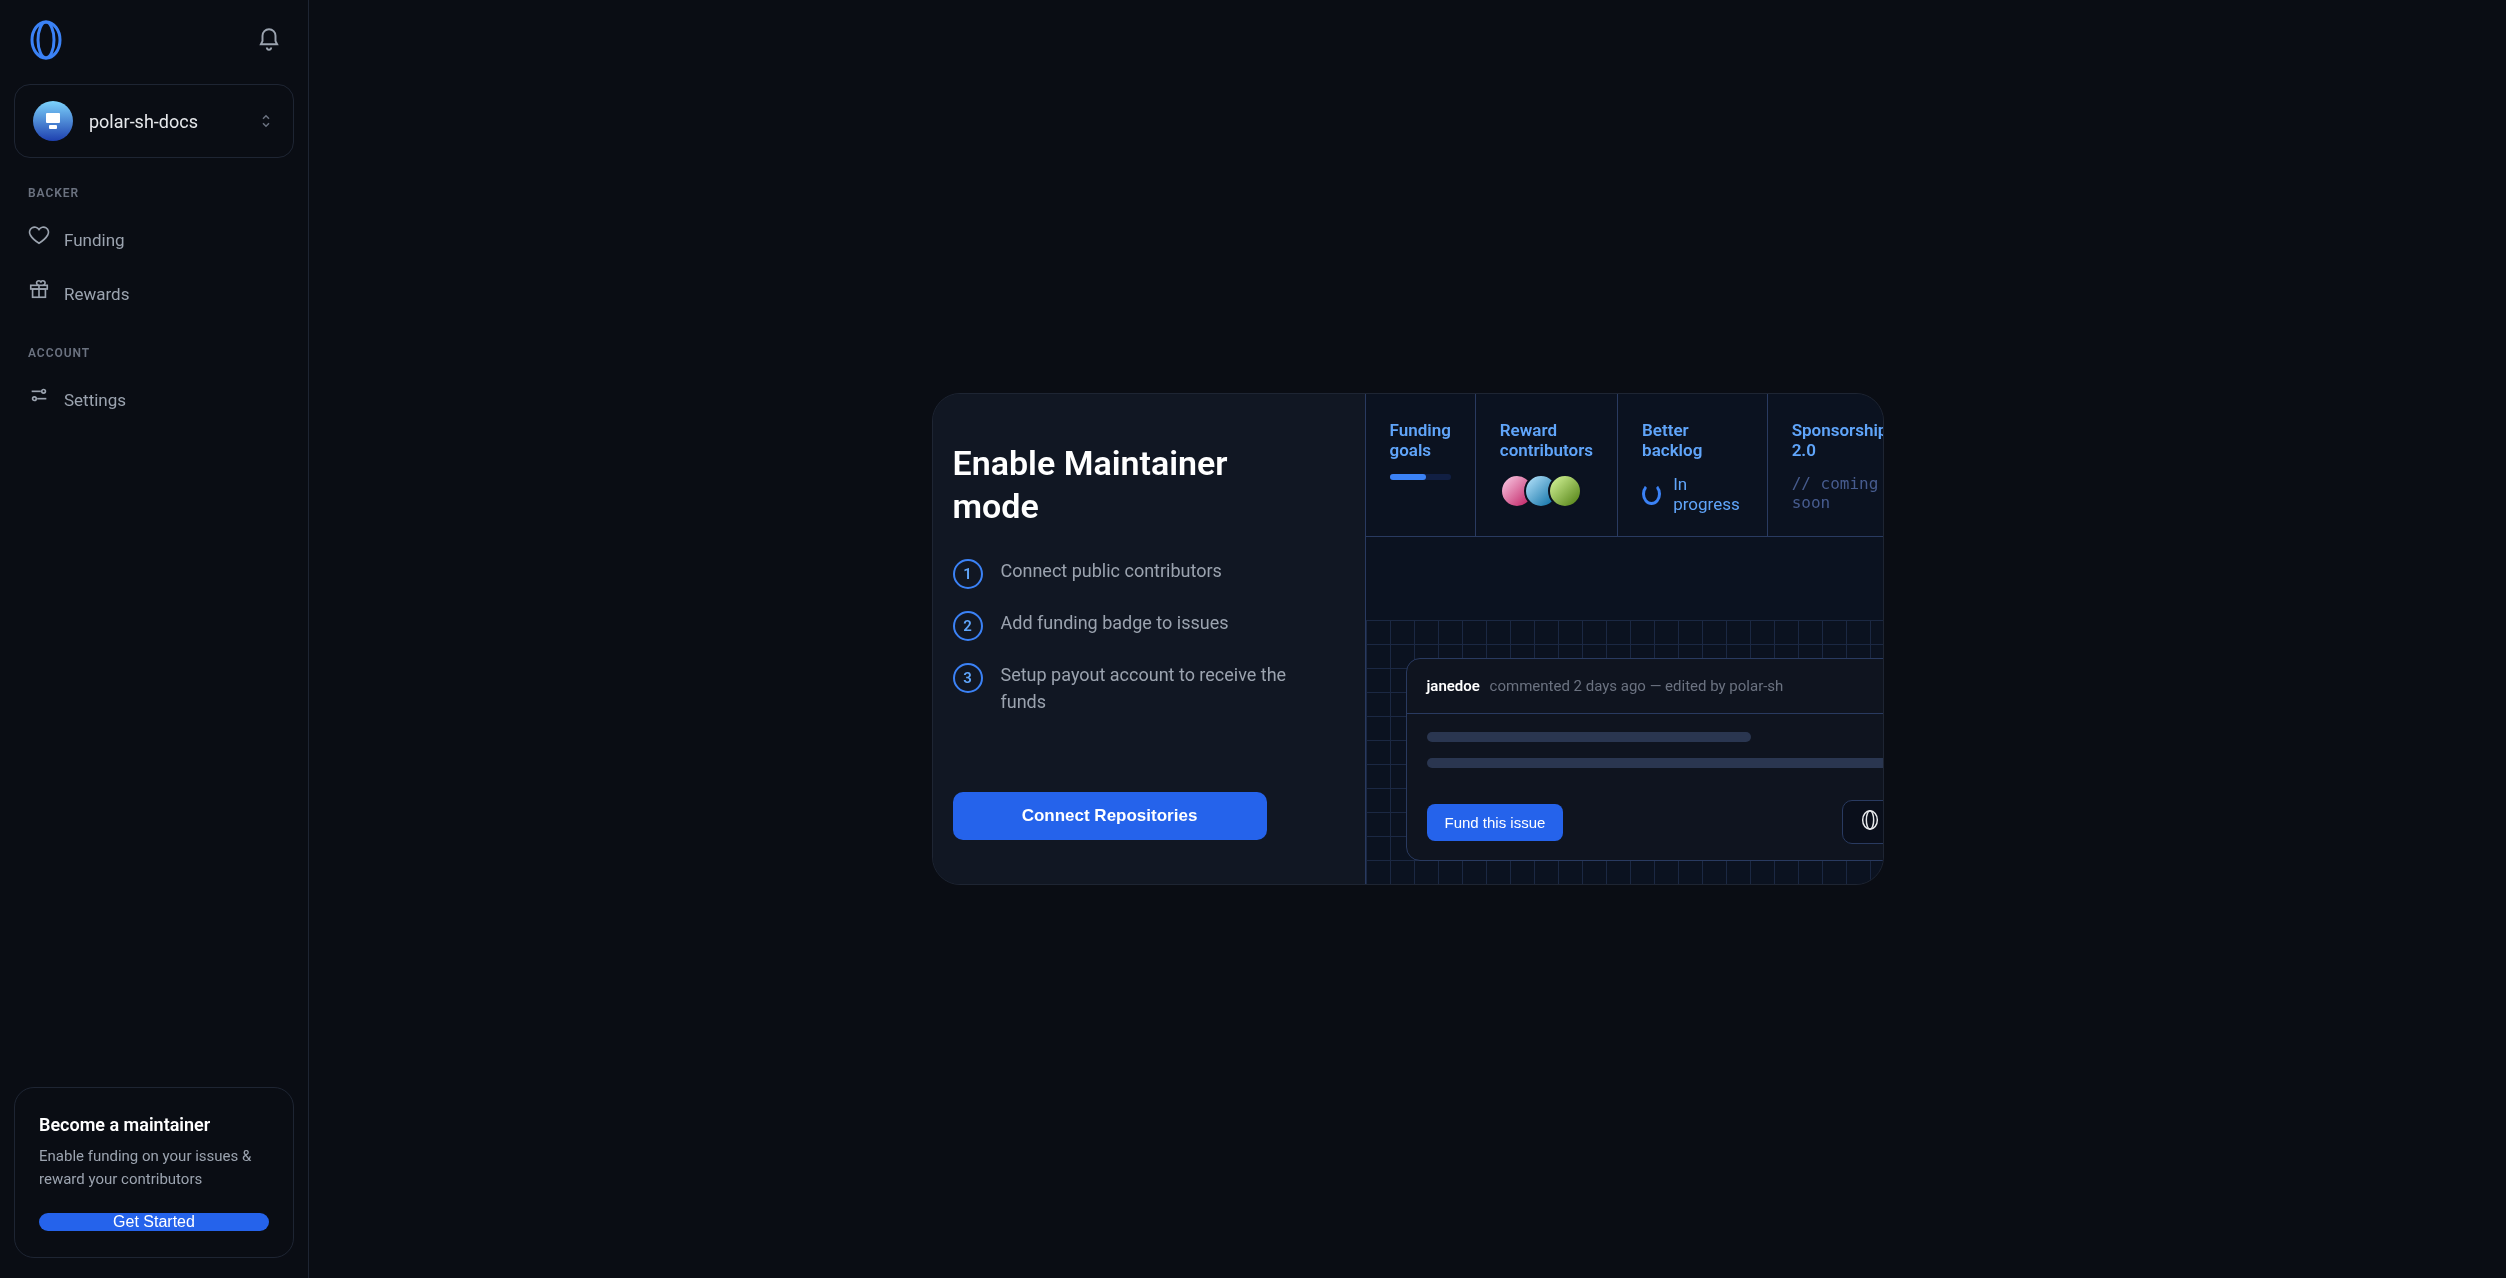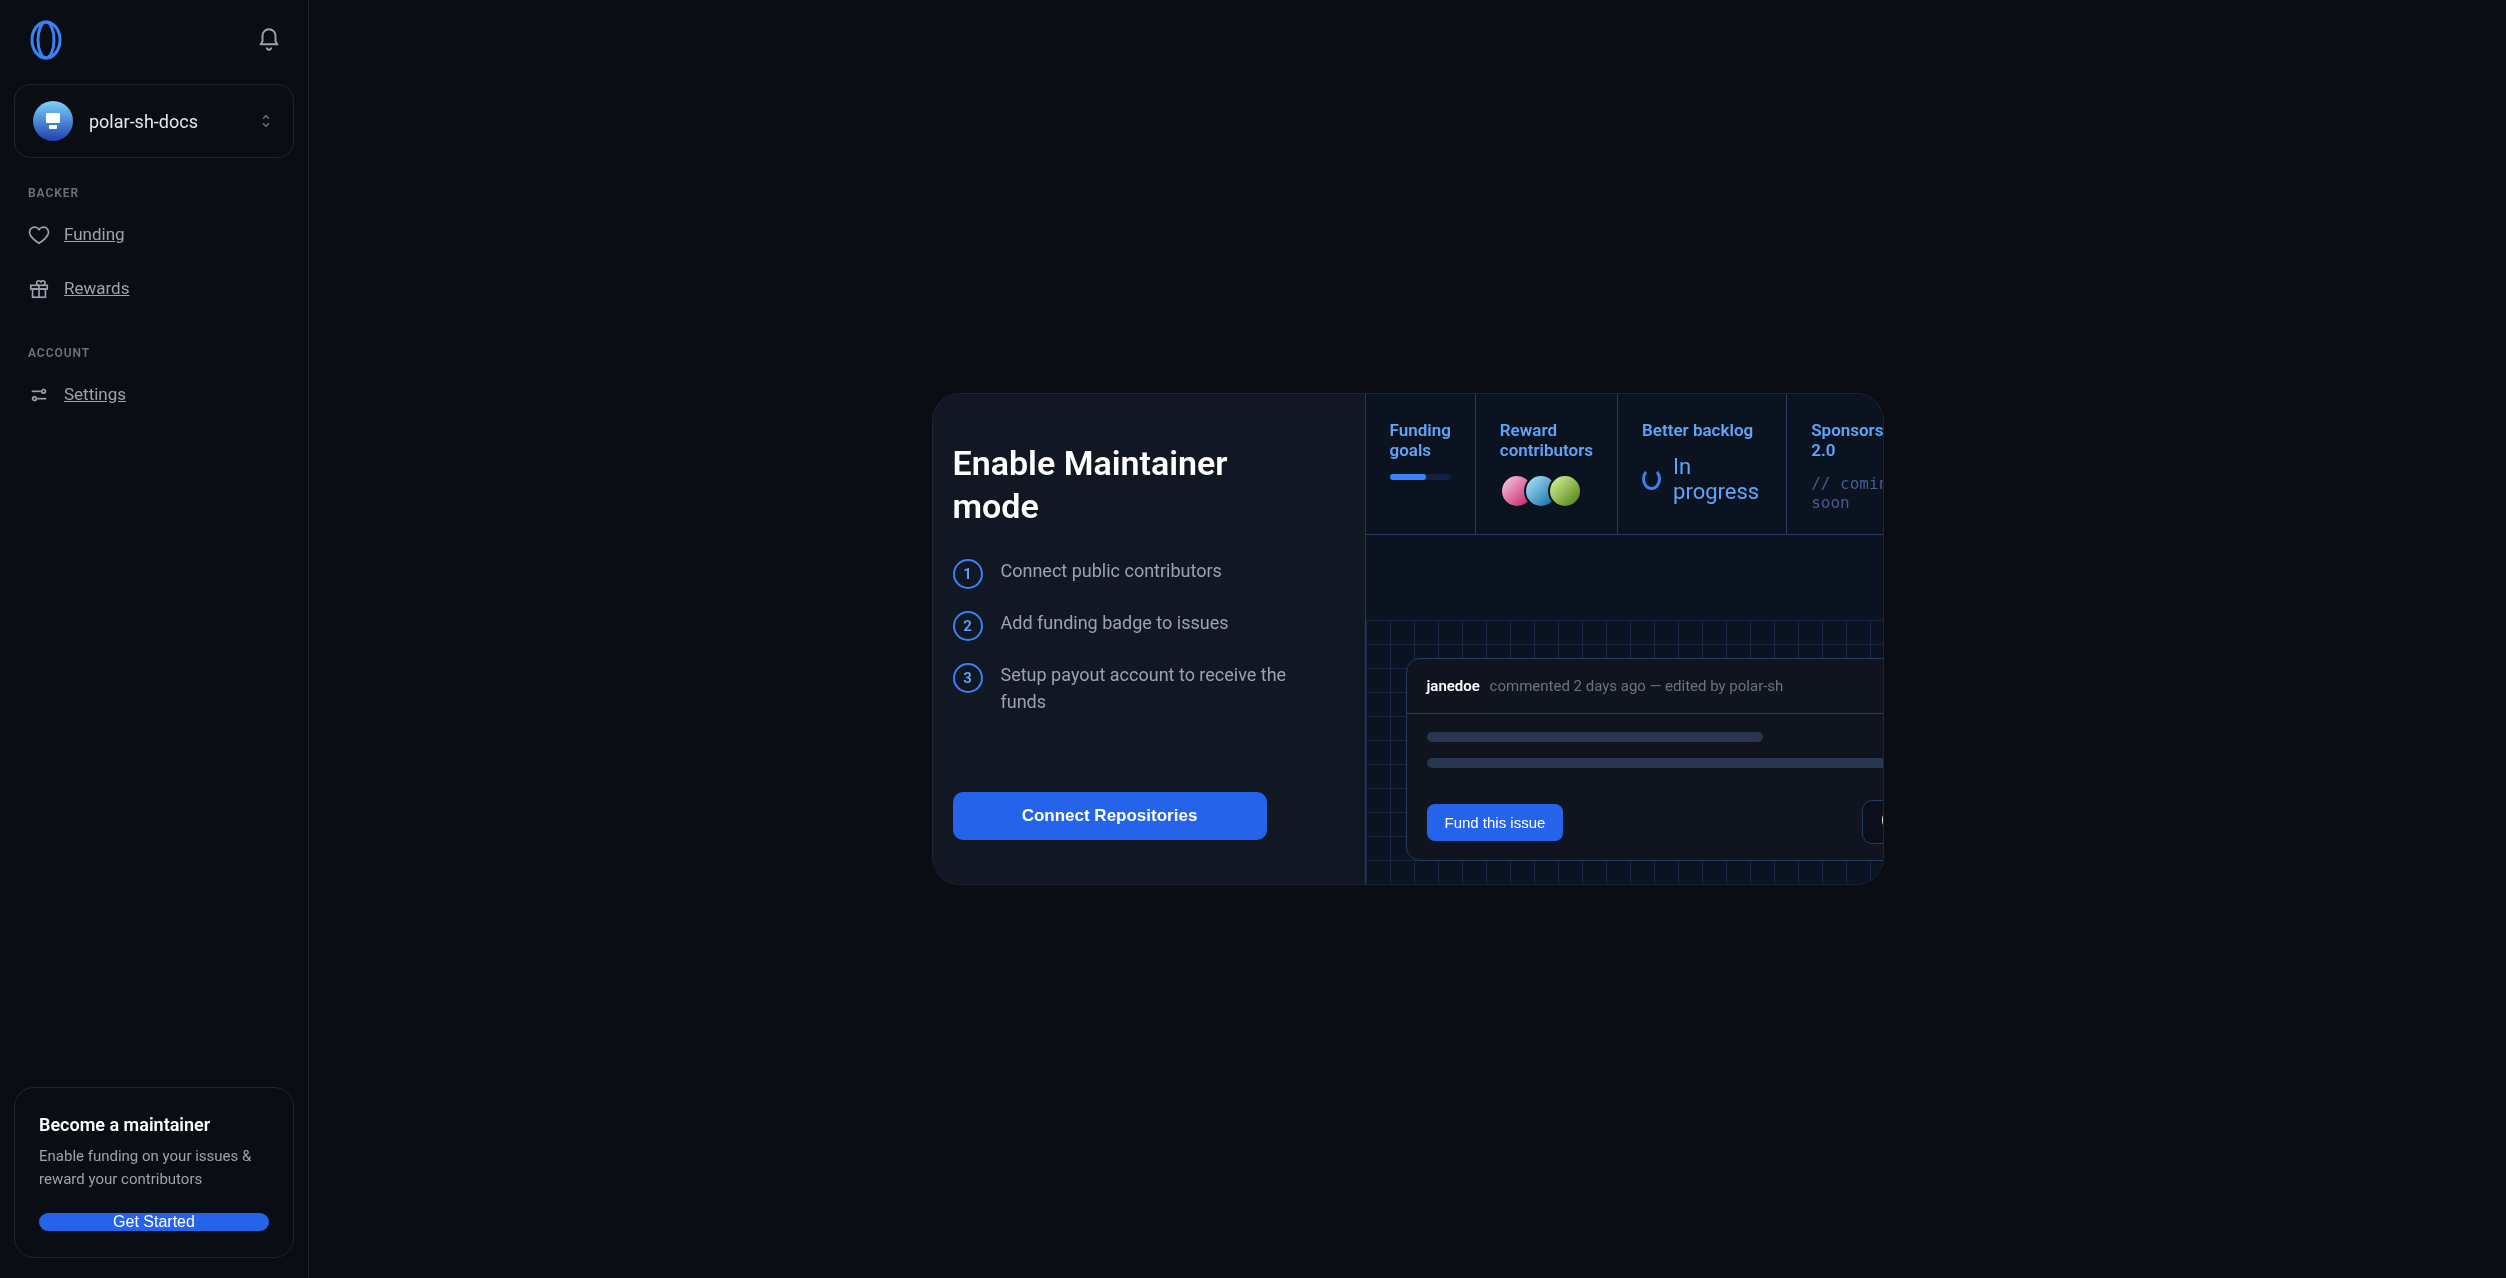--- a/index.html
+++ b/index.html
@@ -65,25 +65,24 @@
   .ws-name { flex:1; font-size:18px; color:var(--text); }
   .ws-chevrons { color:var(--text-dim); width:18px; height:18px; }
 
   .section-label {
     font-size:12px; letter-spacing:0.08em;
     color:var(--text-dim);
     padding:28px 14px 10px 14px;
     font-weight:600;
   }
   .nav-item {
-    display:flex; align-items:flex-start; gap:14px;
+    display:flex; align-items:flex-end; gap:14px;
     padding:14px 14px; border-radius:10px;
     color:var(--text-muted); font-size:17px;
     cursor:pointer;
-    text-decoration:underline;
   }
   .nav-item svg { width:22px; height:22px; }
 
   .promo-card {
     margin-top:auto;
     border:1px solid var(--border);
     border-radius:20px;
     padding:26px 24px;
   }
   .promo-title { font-size:18px; font-weight:600; color:#fff; margin-bottom:10px;}
@@ -171,21 +170,21 @@
     width:34px;height:34px;border-radius:50%;
     border:2px solid var(--bg-promo-dark);
     background:linear-gradient(135deg,#9ca3af,#4b5563);
     margin-left:-10px;
   }
   .avatars .av:first-child{margin-left:0; background:linear-gradient(135deg,#fbcfe8,#be185d);}
   .avatars .av:nth-child(2){background:linear-gradient(135deg,#bae6fd,#0369a1);}
   .avatars .av:nth-child(3){background:linear-gradient(135deg,#d9f99d,#4d7c0f);}
   .inprogress {
     display:flex; align-items:center; gap:12px;
-    color:var(--blue-text); font-size:22px;
+    color:var(--blue-text); font-size:17px;
   }
   .spinner {
     width:22px;height:22px;border-radius:50%;
     border:3px solid var(--blue-bright);
     border-top-color:transparent;
   }
   .code-comment {
     font-family:ui-monospace,Menlo,Consolas,monospace;
     color:#475c8f; font-size:16px;
   }

